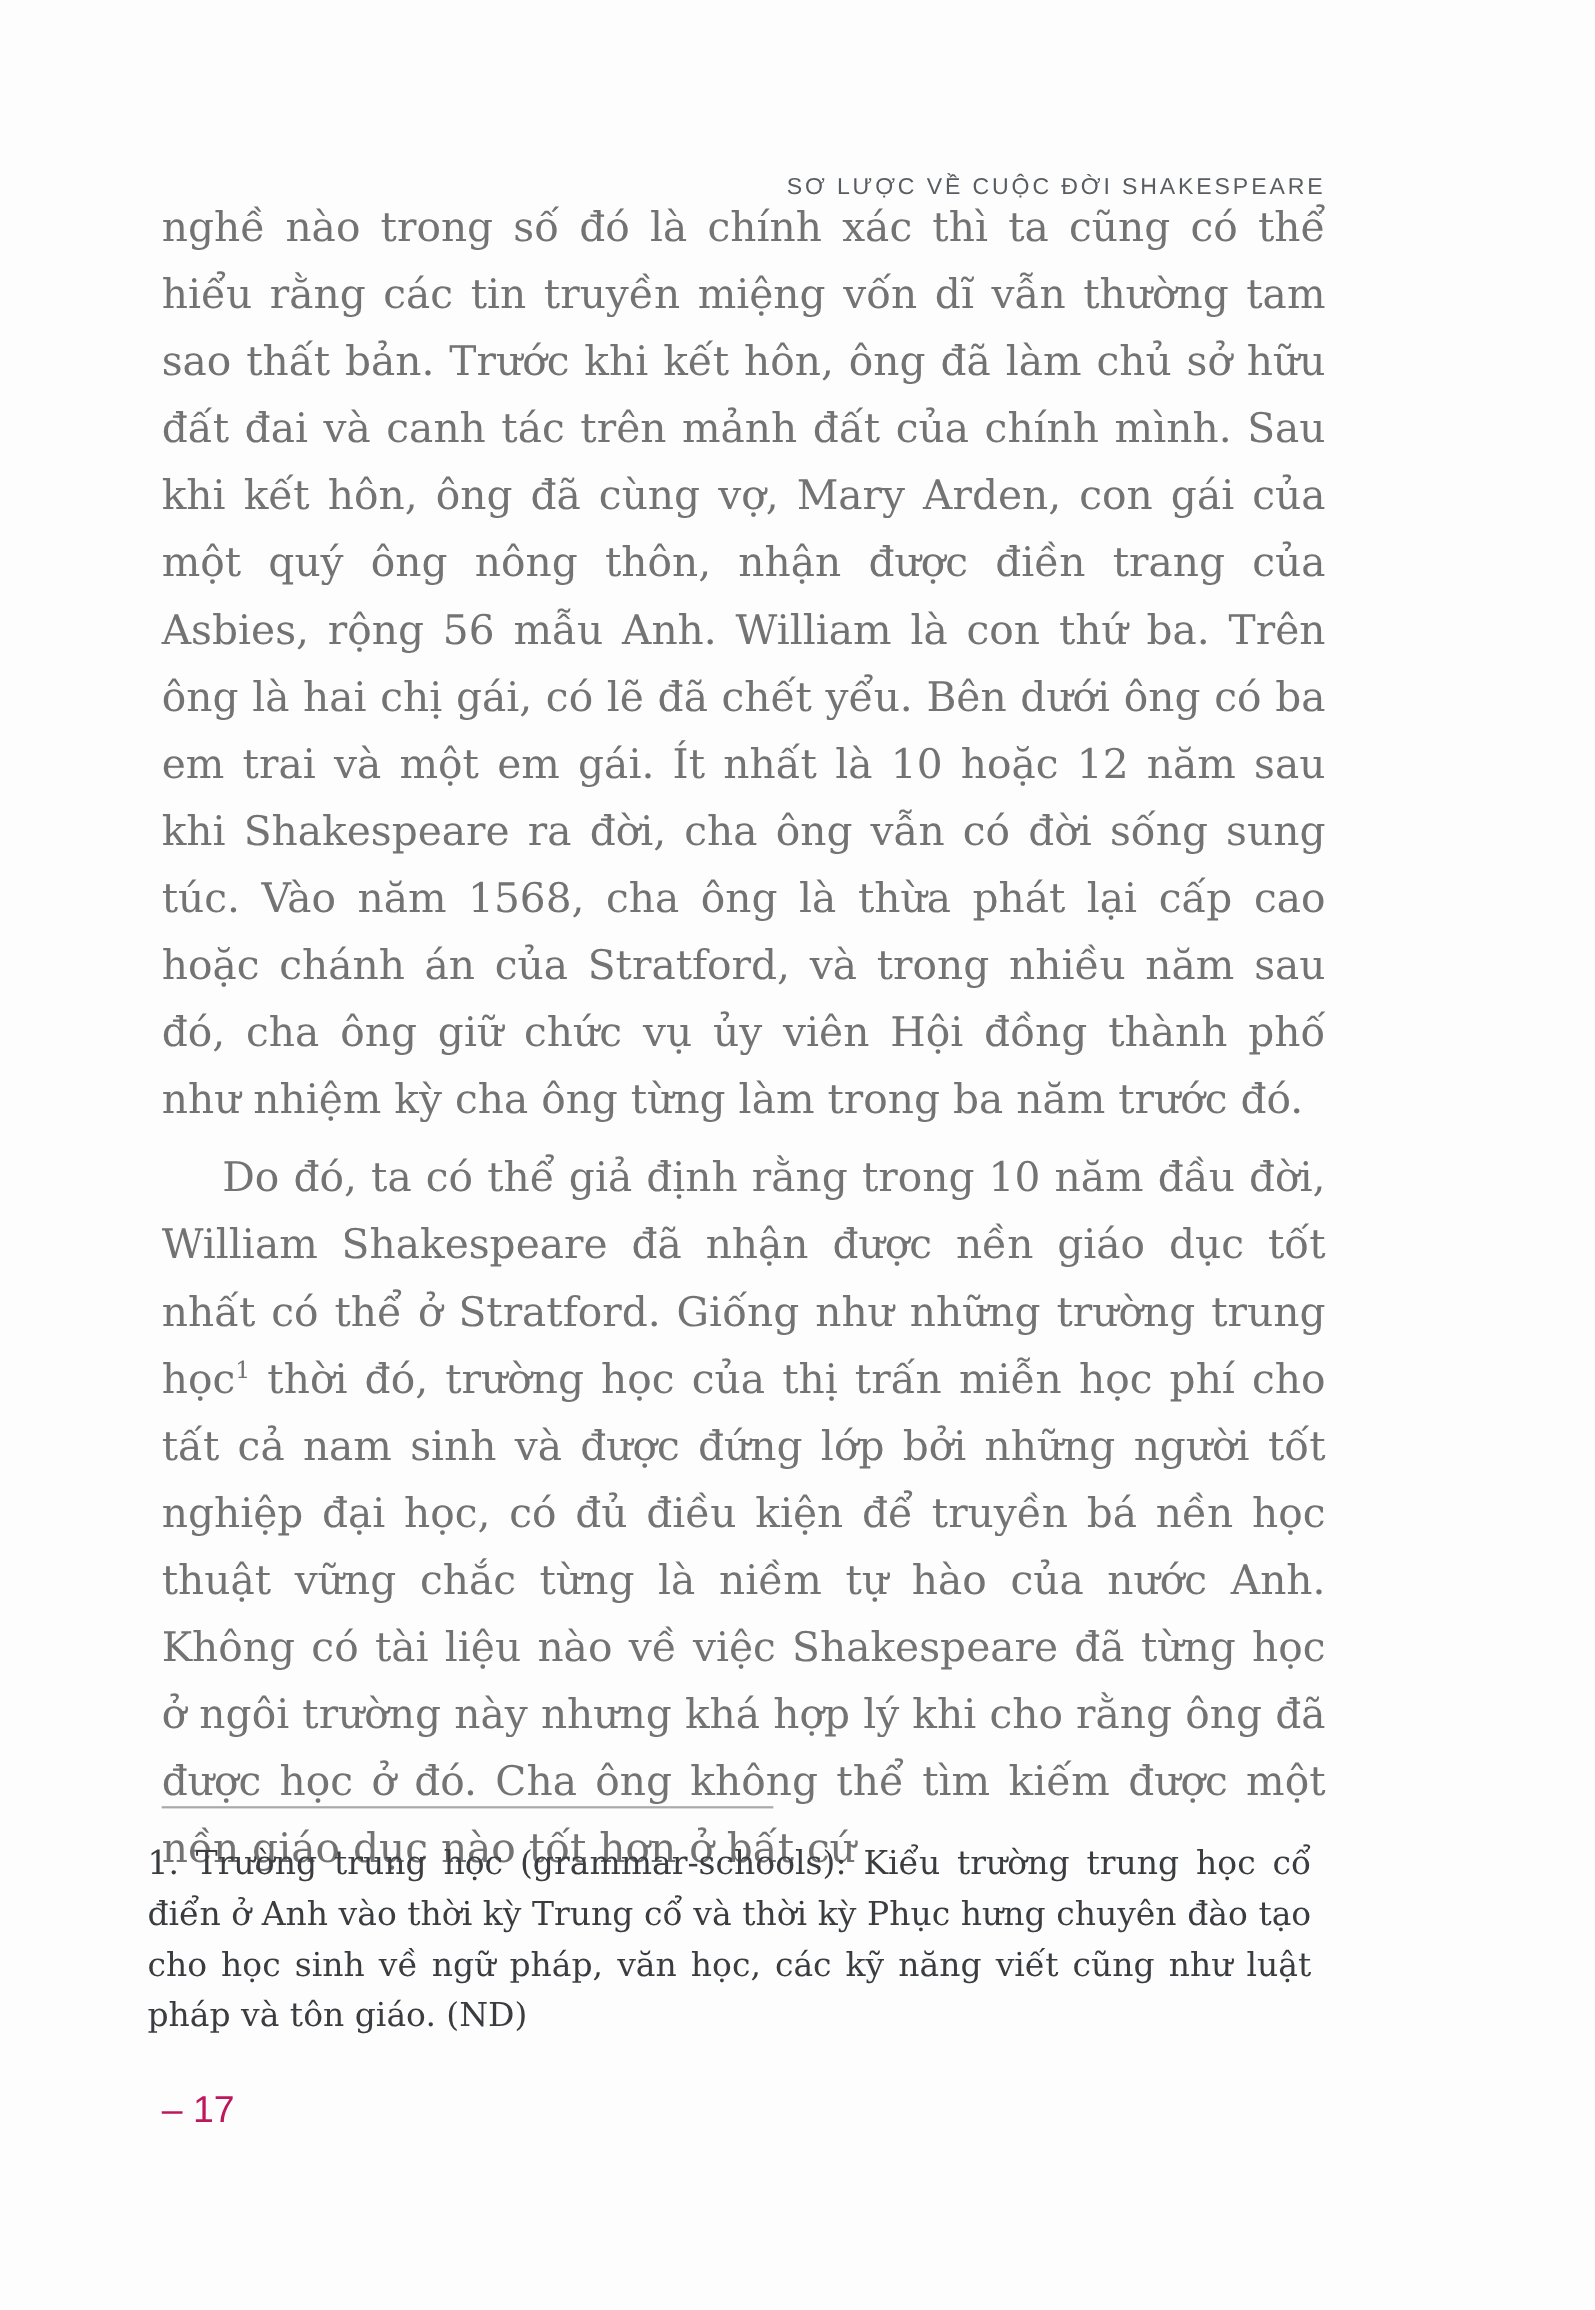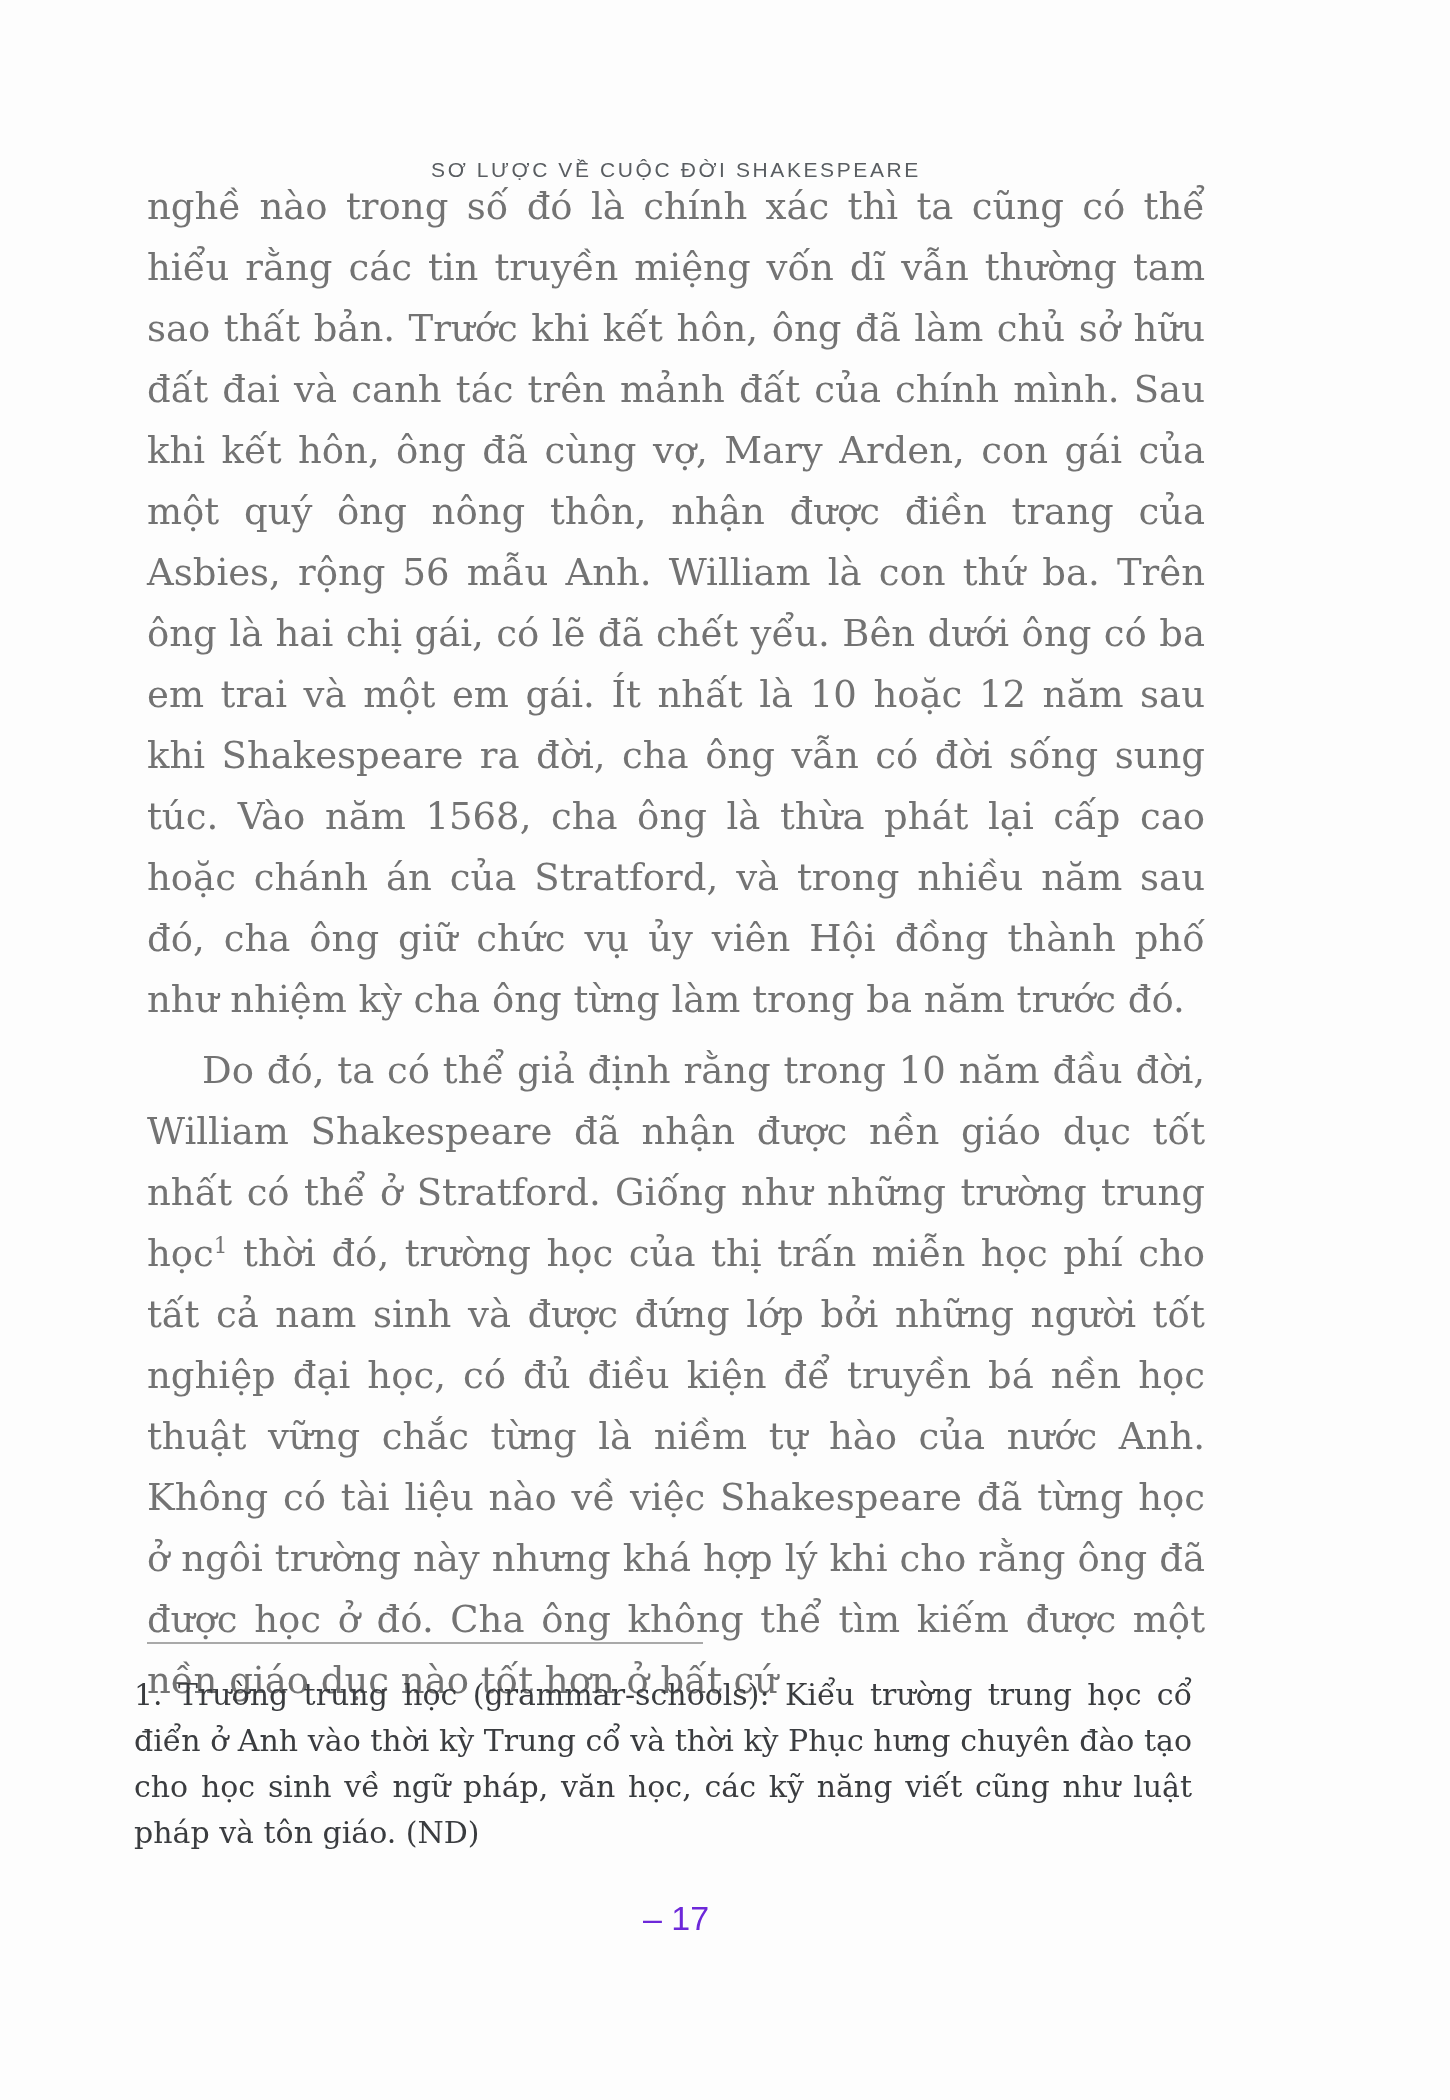--- a/index.html
+++ b/index.html
@@ -13,21 +13,21 @@
     height: 2100px;
     background: #fdfdfd;
     overflow: hidden;
     font-family: "DejaVu Serif", serif;
   }
   .running-header {
     position: absolute;
     left: 147px;
     top: 157px;
     width: 1058px;
-    text-align: center;
+    text-align: right;
     font-family: "Liberation Sans", sans-serif;
     font-size: 21px;
     line-height: 26px;
     letter-spacing: 2.6px;
     color: #595d61;
     text-transform: uppercase;
   }
   .text-column {
     position: absolute;
     left: 147px;
@@ -70,25 +70,25 @@
     line-height: 46px;
     text-align: justify;
     text-justify: inter-word;
     font-family: "DejaVu Serif", serif;
   }
   .page-number {
     position: absolute;
     left: 147px;
     top: 1898px;
     width: 1058px;
-    text-align: center;
+    text-align: left;
     font-family: "Liberation Sans", sans-serif;
     font-size: 34px;
     line-height: 40px;
-    color: #6d28d9;
+    color: #be185d;
   }
 </style>
 </head>
 <body>
 
 <div class="page">
 
   <div class="running-header">SƠ LƯỢC VỀ CUỘC ĐỜI SHAKESPEARE</div>
 
   <div class="text-column">

